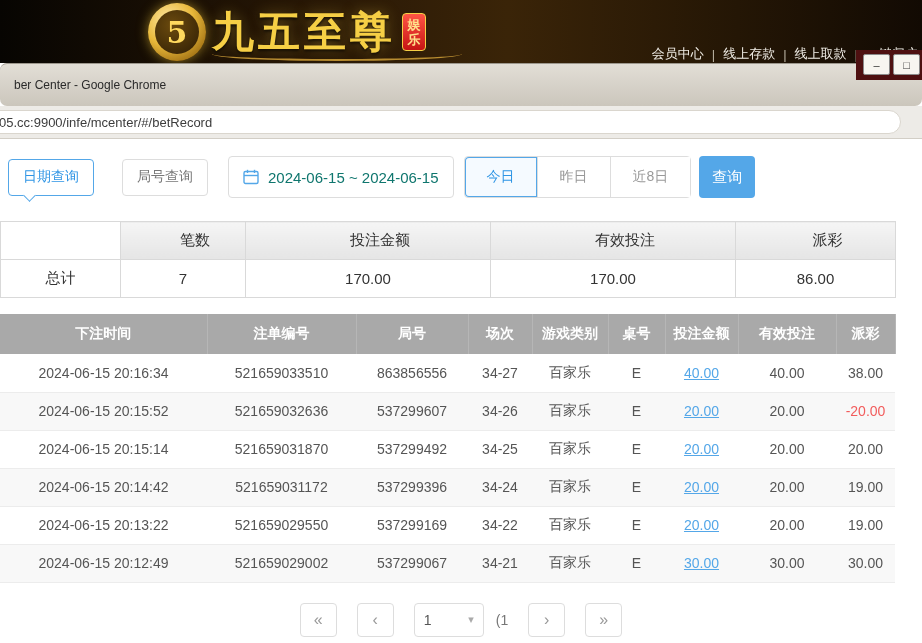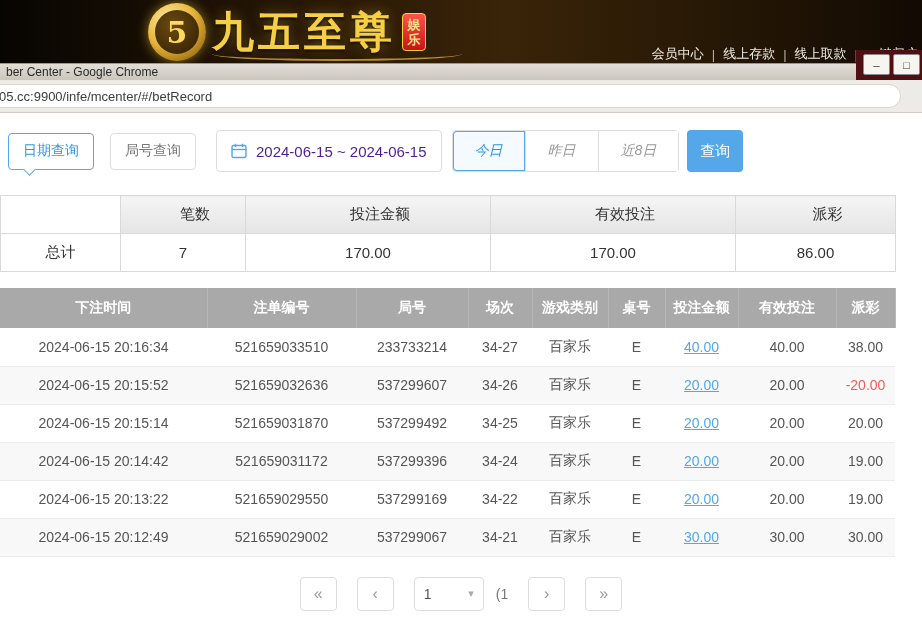--- a/index.html
+++ b/index.html
@@ -26,47 +26,47 @@
     background:linear-gradient(#ff5545,#c61414); display:flex; flex-direction:column; align-items:center;
     color:#ffe08a; font-size:13px; line-height:15px; font-weight:bold; }
   .swoosh{ position:absolute; left:212px; top:47px; width:250px; height:14px;
     border-bottom:2px solid rgba(220,170,60,.8); border-radius:50%; }
   .site-nav{ position:absolute; right:4px; top:45px; display:flex; align-items:center; gap:8px;
     color:#f0ede6; font-size:13px; white-space:nowrap; }
   .site-nav .sep{ color:#b8b0a0; }
   .nav-item{ cursor:pointer; }
 
   
-  .titlebar{ height:17px; background:linear-gradient(#e2ded6,#cbc6bc);
-    display:flex; align-items:center; padding-left:6px; font-size:12px; color:#2a2a2a;
-    border-top:1px solid #9c978d; }
+  .titlebar{ height:43px; background:linear-gradient(#e2ded6,#cbc6bc);
+    display:flex; align-items:center; padding-left:14px; font-size:12px; color:#2a2a2a;
+    border-top:1px solid #9c978d;border-radius:7px; }
   .win-controls{ position:absolute; right:0; top:50px; width:66px; height:30px; background:#4e1011;
     display:flex; justify-content:flex-end; gap:3px; padding:4px 2px 0 0; z-index:6; }
   .win-btn{ width:27px; height:21px; background:#f7f5f0; border:1px solid #8a8a8a; border-radius:2px;
     font-size:11px; display:flex; align-items:center; justify-content:center; color:#333; cursor:pointer; }
 
   .urlbar{ height:33px; background:#edebe7; border-bottom:1px solid #d2cec6;
     display:flex; align-items:center; padding-right:21px; }
   .url-input{ flex:1; height:24px; margin-left:-14px; background:#fff; border:1px solid #dad6ce;
     border-radius:13px; display:flex; align-items:center; padding-left:12px;
     font-size:13px; color:#3c3c3c; }
 
   
   .content{ background:#fff; padding-top:17px; }
 
   .filter-row{ display:flex; align-items:center; padding-left:8px; }
   .tab-btn{ height:37px; padding:0 14px; border-radius:4px; font-size:14px; background:#fff;
     display:flex; align-items:center; cursor:pointer; position:relative; }
   .tab-btn.active{ border:1px solid #54a7e8; color:#2f95e5; }
   .tab-btn.active::after{ content:""; position:absolute; left:16px; bottom:-5px; width:8px; height:8px;
     background:#fff; border-right:1px solid #54a7e8; border-bottom:1px solid #54a7e8; transform:rotate(45deg); }
-  .tab-btn.inactive{ border:1px solid #ddd; color:#777; margin-left:16px; }
+  .tab-btn.inactive{ border:1px solid #ddd; color:#777; margin-left:28px; }
   .date-box{ margin-left:20px; height:42px; border:1px solid #ddd; border-radius:4px;
-    display:flex; align-items:center; gap:9px; padding:0 14px; font-size:15px; color:#4c1d95; cursor:pointer; }
-  .quick-group{ margin-left:10px; height:42px; display:flex; border:1px solid #ddd; border-radius:4px;font-style:italic; }
+    display:flex; align-items:center; gap:9px; padding:0 14px; font-size:15px; color:#0f766e; cursor:pointer; }
+  .quick-group{ margin-left:10px; height:42px; display:flex; border:1px solid #ddd; border-radius:4px; }
   .quick-btn{ padding:0 22px; display:flex; align-items:center; font-size:14px; color:#999;
     background:#fff; cursor:pointer; border-left:1px solid #ddd; }
   .quick-btn:first-child{ border-left:none; border-radius:4px 0 0 4px; }
   .quick-btn.active{ color:#2f95e5; background:#f5faff; box-shadow:inset 0 0 0 1px #54a7e8; }
   .search-btn{ margin-left:8px; height:42px; padding:0 13px; background:#54a7e8; border:none;
     border-radius:4px; color:#fff; font-size:15px; cursor:pointer; font-family:inherit; }
 
   
   .summary-table{ margin-top:23px; width:895px; border-collapse:collapse; table-layout:fixed;
     font-size:15px; color:#333; text-align:center; }
@@ -206,21 +206,21 @@
           <th>桌号</th>
           <th>投注金额</th>
           <th>有效投注</th>
           <th>派彩</th>
         </tr>
     </thead>
     <tbody>
         <tr>
           <td>2024-06-15 20:16:34</td>
           <td>521659033510</td>
-          <td>233733214</td>
+          <td>863856556</td>
           <td>34-27</td>
           <td>百家乐</td>
           <td>E</td>
           <td><span class="amount-link">40.00</span></td>
           <td>40.00</td>
           <td>38.00</td>
         </tr>
         <tr>
           <td>2024-06-15 20:15:52</td>
           <td>521659032636</td>

